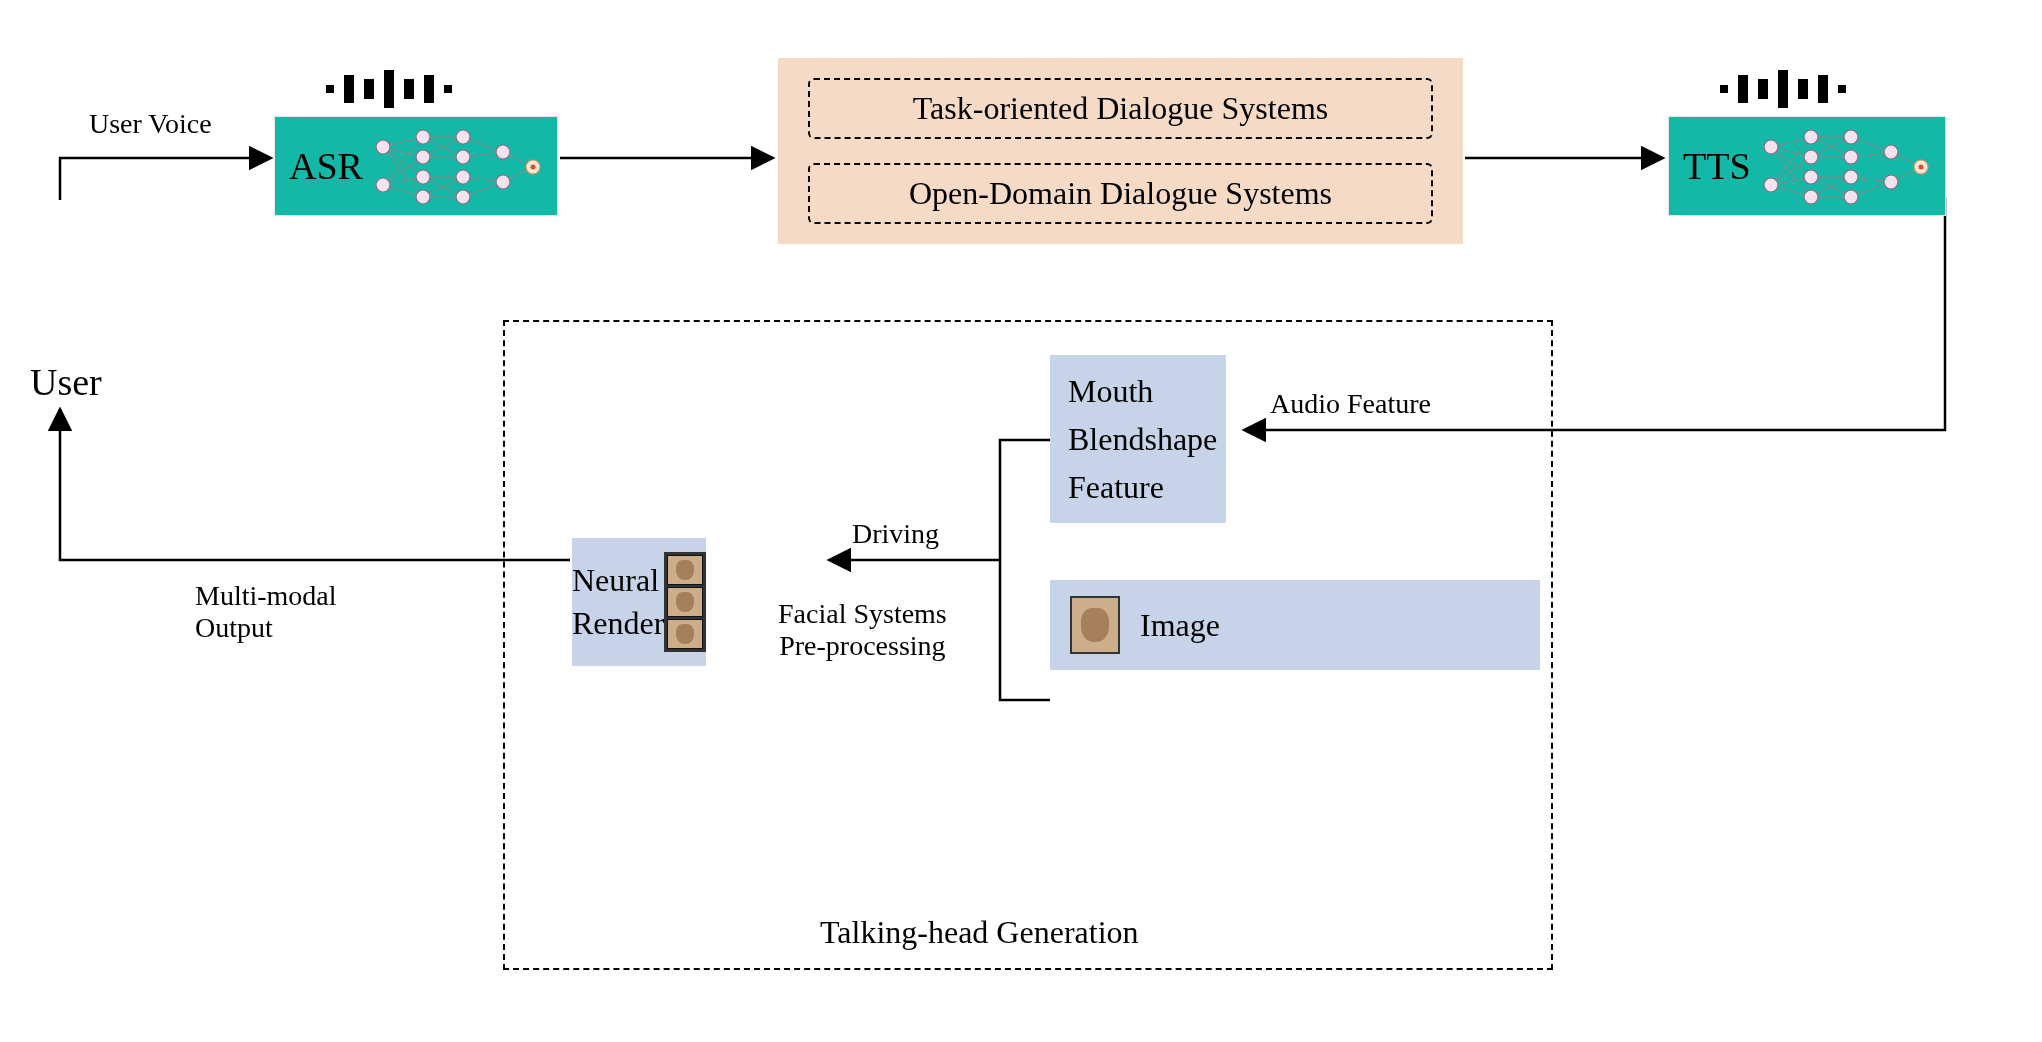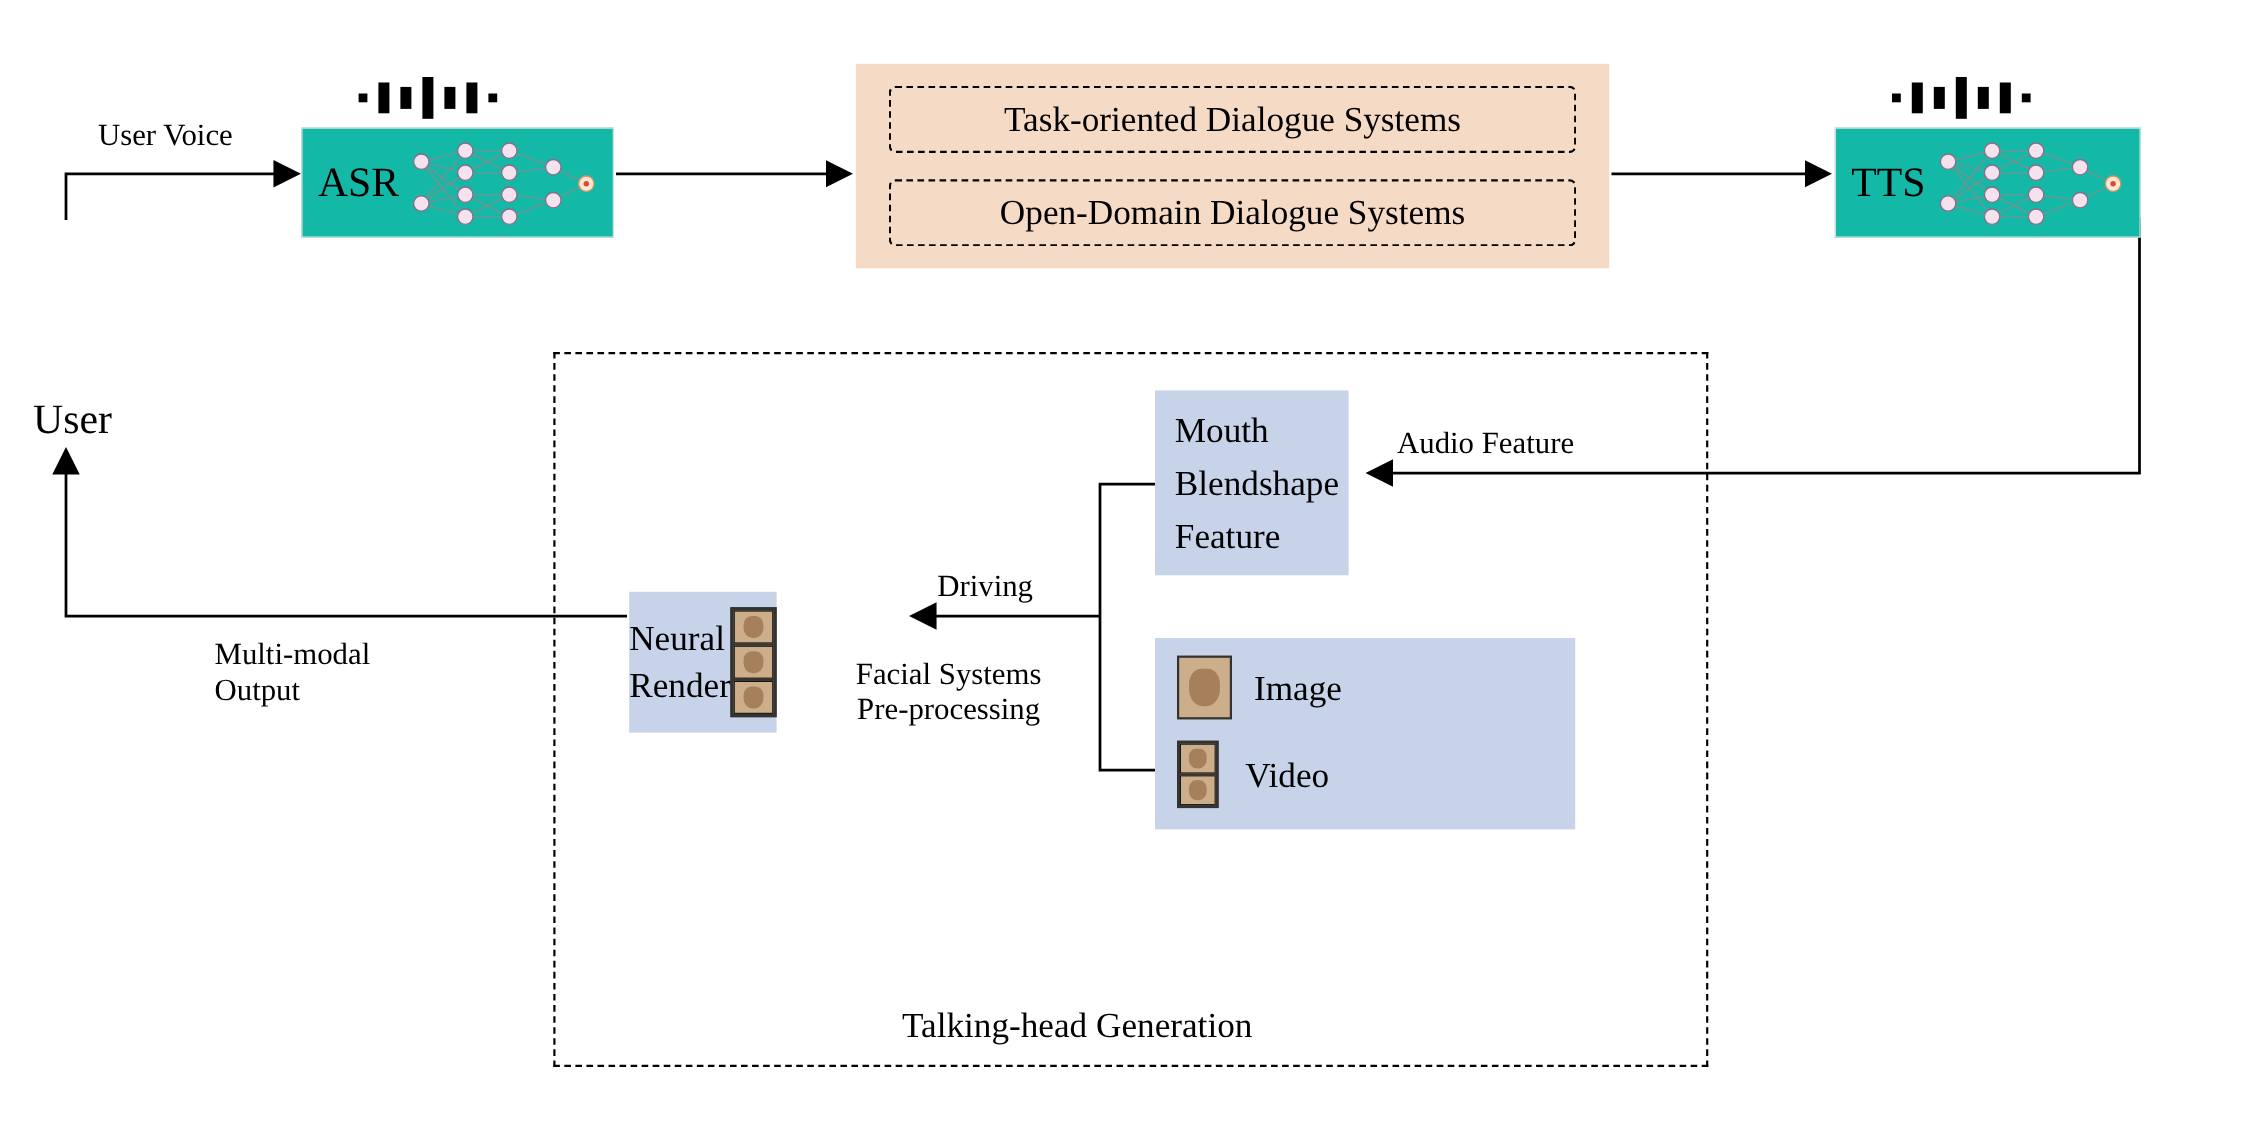--- a/index.html
+++ b/index.html
@@ -214,37 +214,26 @@
 
 <div class="abs box-dashed-big" style="left:503px; top:320px; width:1050px; height:650px;"></div>
 <div class="abs text-med" style="left:820px; top:914px;">Talking-head Generation</div>
 
 <div class="abs box-blue" style="left:1050px; top:355px; width:176px; padding:12px 18px; line-height:1.5;">
   <div class="text-med">Mouth</div>
   <div class="text-med">Blendshape</div>
   <div class="text-med">Feature</div>
 </div>
 
-<div class="abs box-blue" style="left:1050px; top:580px; width:382px; padding:16px 20px; display:flex; flex-direction:column; gap:16px;">
+<div class="abs box-blue" style="left:1050px; top:580px; width:490px; padding:16px 20px; display:flex; flex-direction:column; gap:16px;">
   <div style="display:flex; align-items:center; gap:20px;">
     <div class="portrait">
         <div class="face"></div>
       </div>
     <span class="text-med">Image</span>
-  </div>
-  <div style="display:flex; align-items:center; gap:20px;">
-    <div class="film" style="transform:scale(0.9); transform-origin:left center;">
-      <div class="frame">
-          <div class="face"></div>
-        </div>
-      <div class="frame">
-          <div class="face"></div>
-        </div>
-    </div>
-    <span class="text-med">Video</span>
   </div>
 </div>
 
 <div class="abs text-small" style="left:852px; top:518px;">Driving</div>
 
 <div class="abs" style="left:778px; top:598px; text-align:center;">
   <div class="text-small">Facial Systems</div>
   <div class="text-small">Pre-processing</div>
 </div>
 

